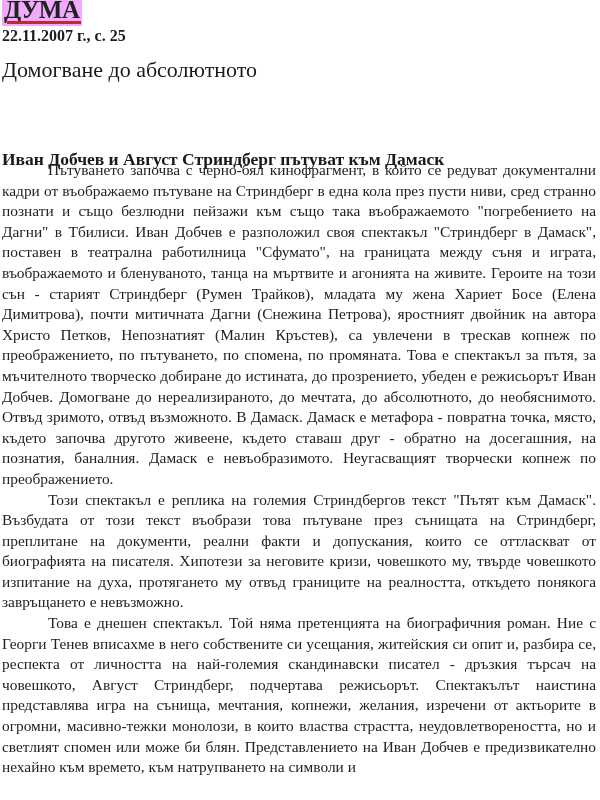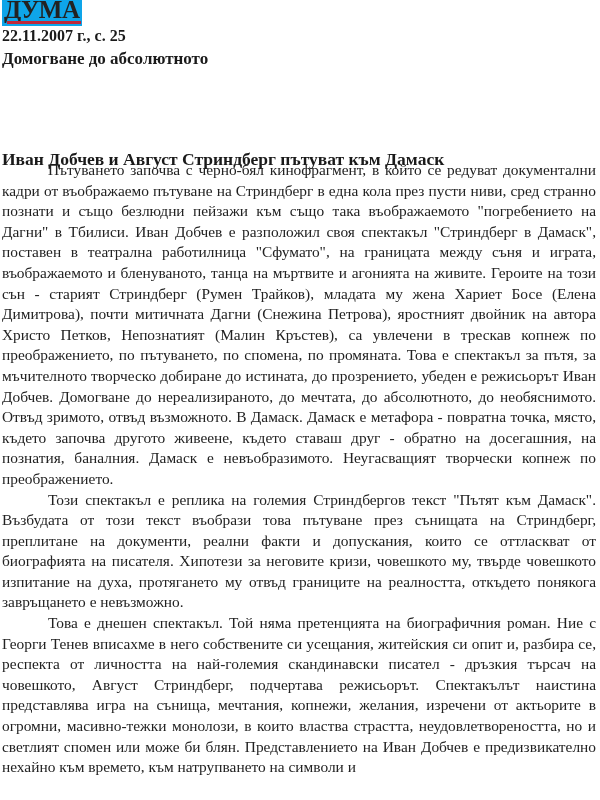--- a/index.html
+++ b/index.html
@@ -14,21 +14,21 @@
       position: relative;
       color: #1a1a1a;
       font-family: "Liberation Serif", "DejaVu Serif", serif;
     }
     .masthead {
       position: absolute;
       left: 2px;
       top: 0px;
       width: 80px;
       height: 26px;
-      background: #0ea5e9;
+      background: #f0abfc;
       text-align: right;
     }
     .masthead .logo-text {
       position: absolute;
       left: 2px;
       top: -3px;
       font-family: "Liberation Serif", serif;
       font-weight: bold;
       font-size: 25px;
       letter-spacing: -0.5px;
@@ -47,23 +47,23 @@
       position: absolute;
       left: 2px;
       top: 27px;
       font-weight: bold;
       font-size: 16px;
       line-height: 18px;
     }
     .kicker {
       position: absolute;
       left: 2px;
-      top: 49px;
-      font-weight: bold;
-      font-size: 17px;
+      top: 60px;
+      font-weight: normal;
+      font-size: 22px;
       line-height: 20px;
     }
     .headline {
       position: absolute;
       left: 2px;
       top: 105px;
       font-weight: bold;
       font-size: 17.5px;
       line-height: 20px;
       margin-top: 44px;

